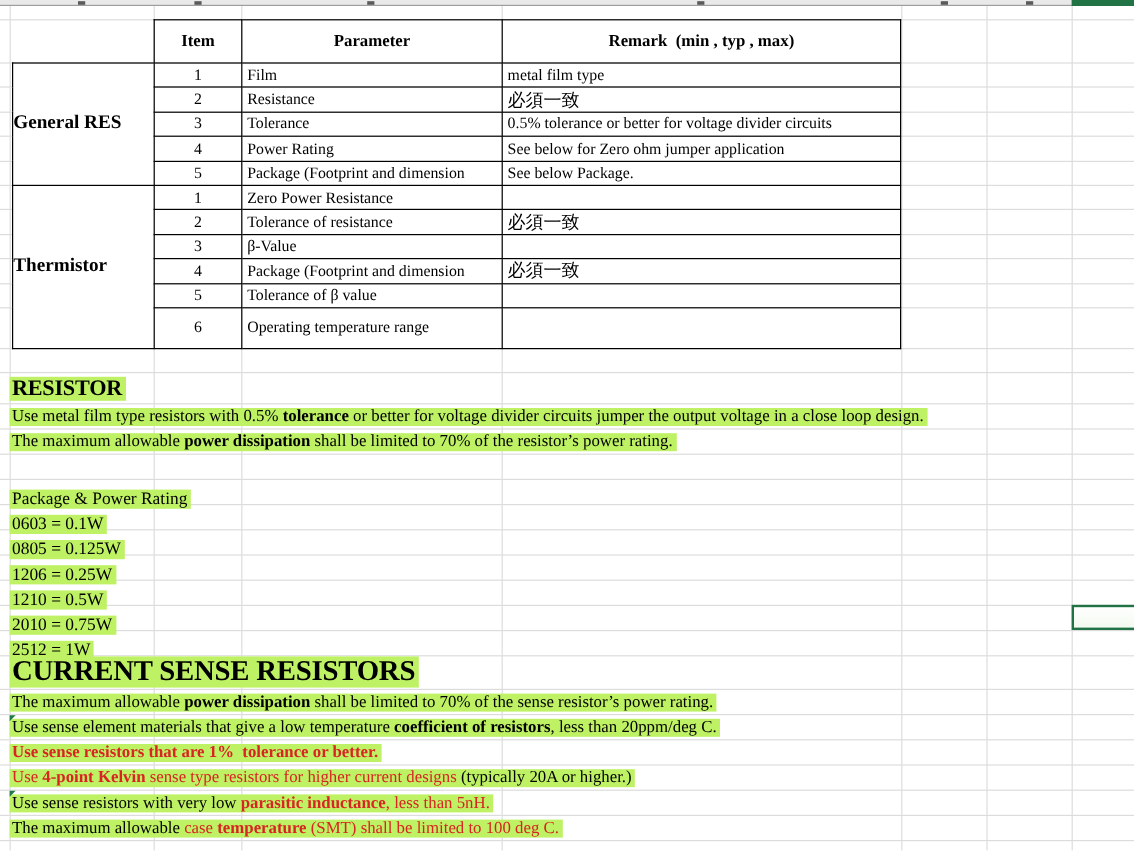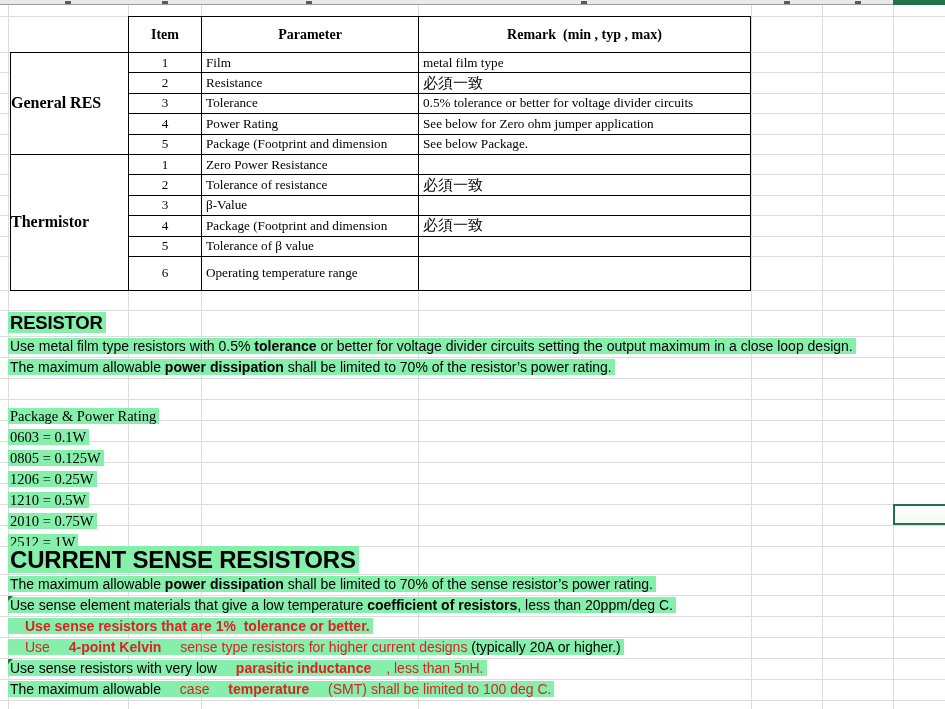--- a/index.html
+++ b/index.html
@@ -18,25 +18,25 @@
         table-layout:fixed;font-family:"Liberation Serif","DejaVu Serif",serif;font-size:13.2px;}
   .mtbl td{border:1.5px solid #000;background:#fff;padding:0 0 0 4px;vertical-align:middle;
            white-space:nowrap;overflow:hidden;}
   .mtbl td.nob{border:none;background:transparent;}
   .mtbl td.hd{font-weight:bold;text-align:center;font-size:14px;padding:0;}
   .mtbl td.grp{font-weight:bold;text-align:left;font-size:16px;padding:0;}
   .mtbl td.num{text-align:center;padding:0;}
   .mtbl td.cjk{font-size:15px;}
   
   .trow{position:absolute;left:8px;height:21px;line-height:21px;white-space:nowrap;font-size:14px;}
-  .trow .bg{background:#86efac;padding:0 3px 0 2px;}
+  .trow .bg{background:#bef264;padding:0 3px 0 2px;font-family:Liberation Serif, serif;}
   .serif{font-family:"Liberation Serif","DejaVu Serif",serif;font-size:14.5px;margin-top:28px;}
   .title{height:26px;line-height:26px;font-weight:bold;font-size:18.5px;letter-spacing:-0.2px;}
   .title2{height:28px;line-height:28px;font-weight:bold;font-size:24px;letter-spacing:-0.2px;}
-  .red{color:#d82422;margin-left:15px;}
+  .red{color:#d82422;}
   b{font-weight:bold;}
   
   .selcell{position:absolute;left:893px;top:504px;width:56px;height:21px;box-sizing:border-box;
            border:2px solid #217346;background:linear-gradient(#ffffff,#f3faef);}
   
   .tri{position:absolute;width:0;height:0;border-top:5px solid #1f7a46;border-right:5px solid transparent;}
 </style>
 </head>
 <body>
 
@@ -164,21 +164,21 @@
       <td class="num">6</td>
       <td>Operating temperature range</td>
       <td></td>
     </tr>
   </tbody>
     </table>
 
   <div class="trow title" style="top:310px">
     <span class="bg">RESISTOR</span></div>
   <div class="trow" style="top:336px">
-    <span class="bg"><span>Use metal film type resistors with 0.5% </span><b>tolerance</b><span> or better for voltage divider circuits setting the output maximum in a close loop design.</span></span></div>
+    <span class="bg"><span>Use metal film type resistors with 0.5% </span><b>tolerance</b><span> or better for voltage divider circuits jumper the output voltage in a close loop design.</span></span></div>
   <div class="trow" style="top:357px">
     <span class="bg"><span>The maximum allowable </span><b>power dissipation</b><span> shall be limited to 70% of the resistor’s power rating.</span></span></div>
   <div class="trow serif" style="top:378px">
     <span class="bg">Package &amp; Power Rating</span></div>
   <div class="trow serif" style="top:399px">
     <span class="bg">0603 = 0.1W</span></div>
   <div class="trow serif" style="top:420px">
     <span class="bg">0805 = 0.125W</span></div>
   <div class="trow serif" style="top:441px">
     <span class="bg">1206 = 0.25W</span></div>

